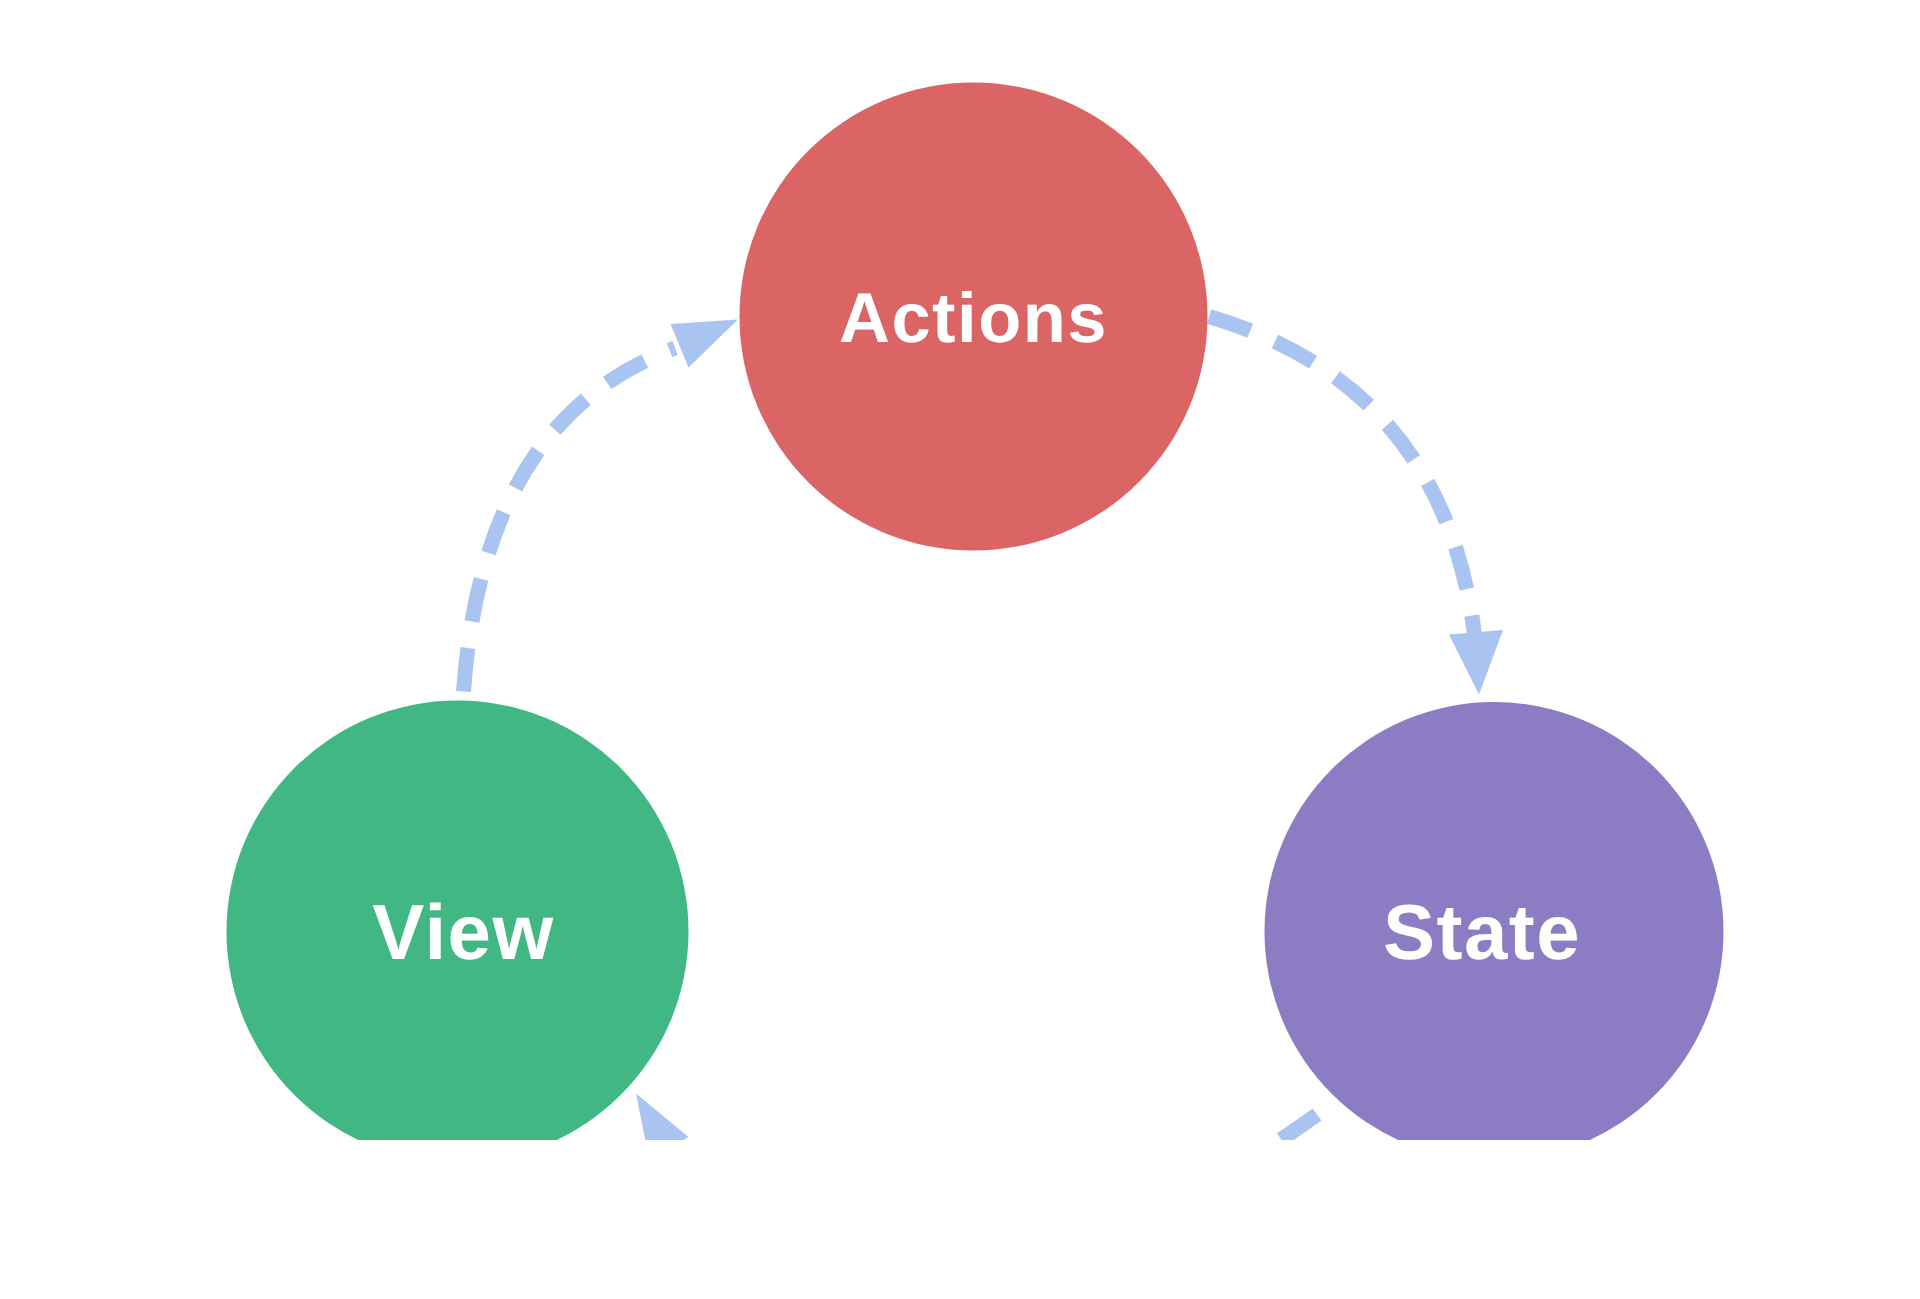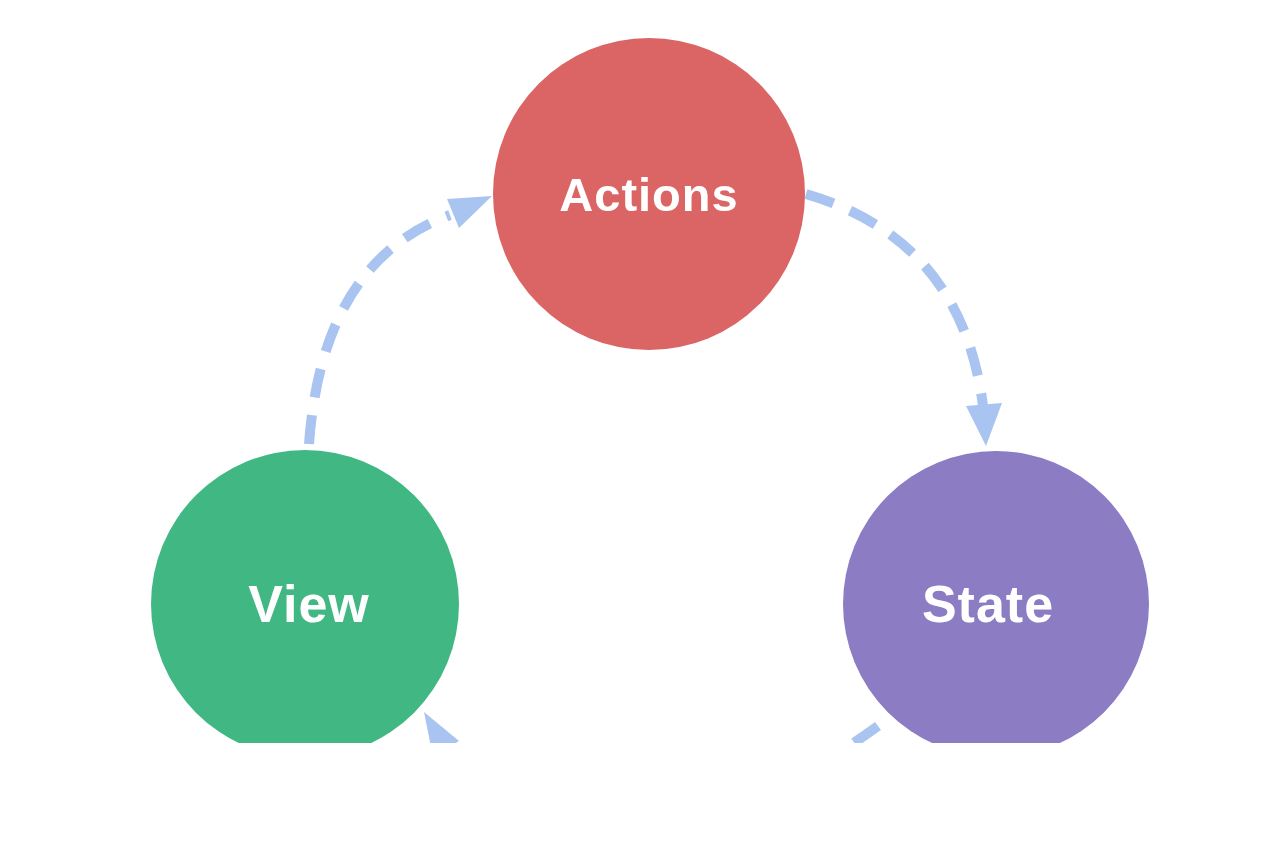--- a/index.html
+++ b/index.html
@@ -7,20 +7,21 @@
     padding: 0;
     background: #ffffff;
     font-family: "Liberation Sans", "DejaVu Sans", sans-serif;
   }
   .stage {
     position: relative;
     width: 1280px;
     height: 743px;
     background: #ffffff;
     overflow: hidden;
+    margin-top: 17px;
   }
   .stage svg {
     display: block;
     width: 1280px;
     height: 866px;
   }
   .node-label {
     fill: #ffffff;
     font-family: "Liberation Sans", "DejaVu Sans", sans-serif;
     font-weight: 700;

